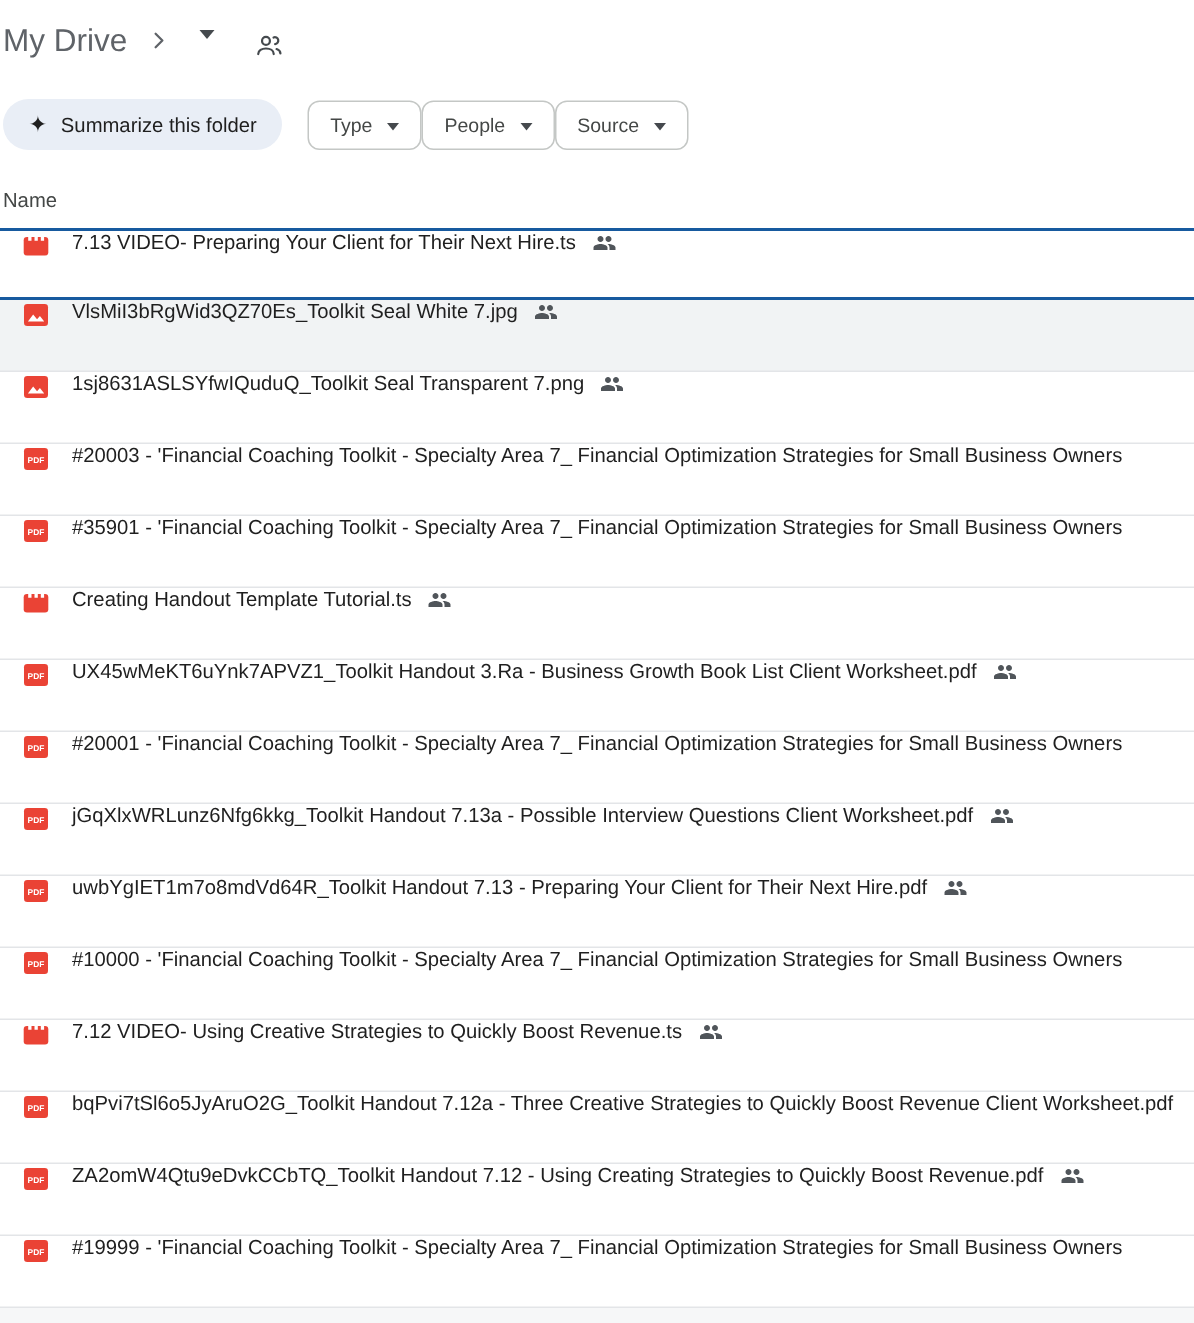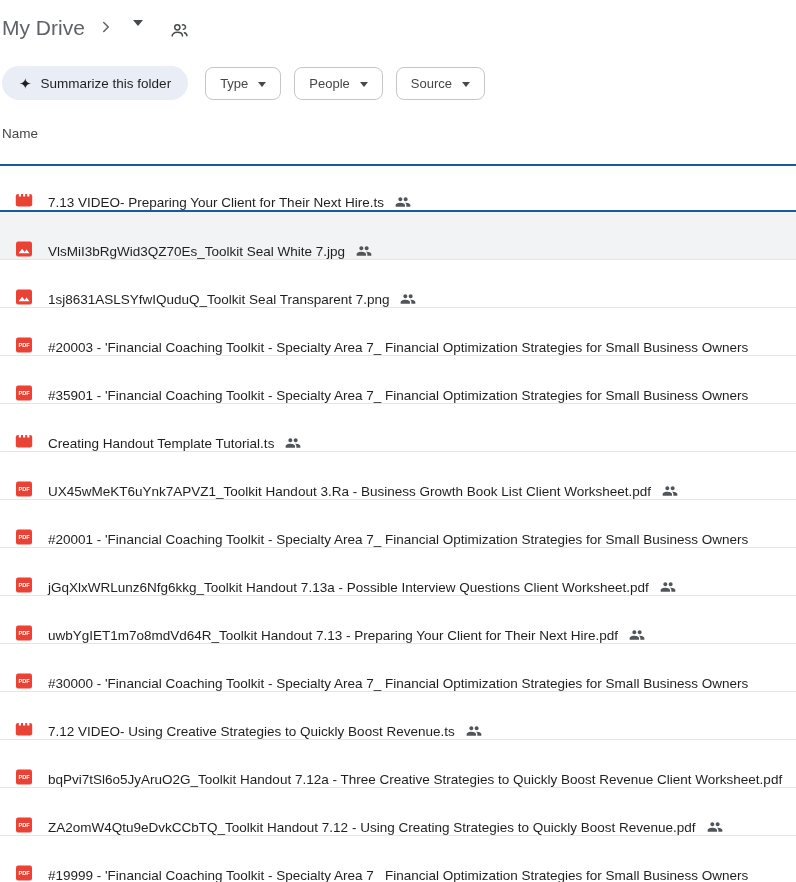--- a/index.html
+++ b/index.html
@@ -21,31 +21,31 @@
   .crumb-current{font-size:21px;color:var(--text-dark);white-space:nowrap;cursor:pointer;}
   .caret{width:0;height:0;border-left:5px solid transparent;border-right:5px solid transparent;
     border-top:6px solid #454a4e;margin:4px 2px 0 6px;}
   .shared-outline{display:flex;align-items:center;color:#454a4e;margin:4px 0 0 14px;}
   
   .toolbar{display:flex;align-items:center;margin:20px 0 0 2px;gap:15px;}
   .summarize-chip{display:flex;align-items:center;gap:9px;height:34px;padding:0 17px;
     background:#e9eef6;border-radius:18px;border:none;font-size:13.5px;font-weight:500;
     color:var(--text-dark);cursor:pointer;font-family:inherit;}
   .sparkle{font-size:15px;line-height:1;color:#1f1f1f;}
-  .filter-chips{display:flex;gap:13px;margin-left:2px;}
+  .filter-chips{display:flex;margin-left:2px;}
   .chip{display:flex;align-items:center;gap:10px;height:33px;padding:0 14px;background:#fff;
     border:1px solid #c4c7c5;border-radius:8px;font-size:13px;color:var(--text-mid);
     cursor:pointer;font-family:inherit;}
   .chip .caret{border-top-color:#45494d;border-left-width:4px;border-right-width:4px;
     border-top-width:5px;margin:3px 0 0 0;}
   
-  .name-header{margin:26px 0 12px 2px;height:26px;font-size:13.5px;font-weight:500;
+  .name-header{margin:26px 0 0 2px;height:26px;font-size:13.5px;font-weight:500;
     color:var(--text-mid);}
   .file-list{width:796px;}
-  .file-row{display:flex;align-items:flex-end;height:48px;padding-left:14px;
+  .file-row{display:flex;align-items:flex-start;height:48px;padding-left:14px;
     border-bottom:1px solid var(--divider-gray);cursor:pointer;width:796px;
     white-space:nowrap;overflow:hidden;}
   .file-row.focused{border-top:2px solid var(--focus-line-blue);
     border-bottom:2px solid var(--focus-line-blue);}
   .file-row.hovered{background:var(--hover-row-gray);}
   .ficon{width:20px;height:20px;flex:0 0 20px;color:var(--file-icon-red);display:flex;}
   .file-name{margin-left:14px;font-size:13.5px;font-weight:500;color:var(--text-dark);}
   .shared-icon{margin-left:11px;color:#50555a;display:flex;flex:0 0 16px;}
   .bottom-band{height:10px;background:#f6f7f8;width:796px;}
 </style>
@@ -239,21 +239,21 @@
     </span>
   </div>
     <div class="file-row">
 
     <span class="ficon icon-pdf">
       <svg viewBox="0 0 20 20" width="20" height="20">
         <rect x="2" y="2.6" width="16" height="14.8" rx="2.2" fill="currentColor"></rect>
         <text x="10" y="12.4" text-anchor="middle" font-size="5.6" font-weight="bold" fill="#fff" font-family="Liberation Sans, sans-serif">PDF</text>
       </svg>
     </span>
-    <span class="file-name">#30000 - 'Financial Coaching Toolkit - Specialty Area 7_ Financial Optimization Strategies for Small Business Owners</span>
+    <span class="file-name">#10000 - 'Financial Coaching Toolkit - Specialty Area 7_ Financial Optimization Strategies for Small Business Owners</span>
 
   </div>
     <div class="file-row">
     <span class="ficon icon-video">
       <svg viewBox="0 0 20 20" width="20" height="20">
         <rect x="1.8" y="4" width="16.4" height="12.4" rx="2.2" fill="currentColor"></rect>
         <rect x="4.8" y="4" width="2.2" height="2.5" fill="#fff"></rect>
         <rect x="9" y="4" width="2.2" height="2.5" fill="#fff"></rect>
         <rect x="13.2" y="4" width="2.2" height="2.5" fill="#fff"></rect>
       </svg>

